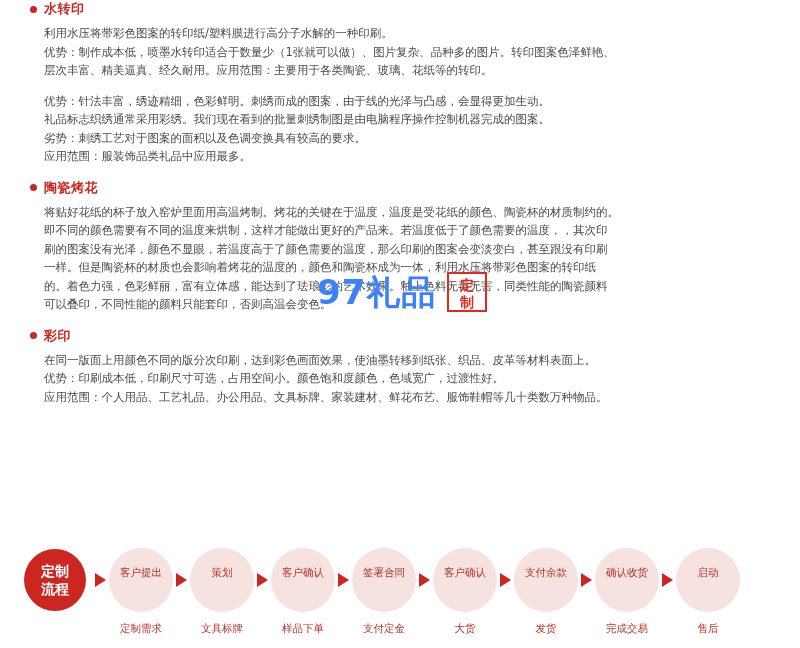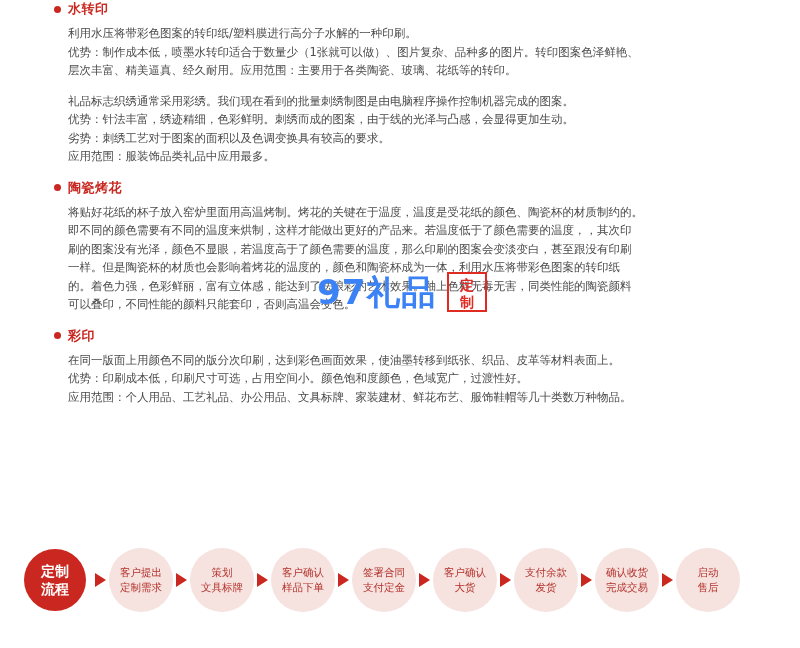--- a/index.html
+++ b/index.html
@@ -18,21 +18,20 @@
   .page {
     position: relative;
     width: 800px;
     height: 648px;
     padding: 0;
     box-sizing: border-box;
   }
   .section {
     padding: 0 20px 0 26px;
     margin-bottom: 13px;
-    margin-left: 24px;
   }
   .sec-head {
     display: flex;
     align-items: center;
     margin-bottom: 7px;
   }
   .bullet {
     width: 7px;
     height: 7px;
     border-radius: 50%;
@@ -131,21 +130,21 @@
     color: #b3322b;
     font-size: 10.5px;
     display: flex;
     flex-direction: column;
     justify-content: center;
     align-items: center;
     line-height: 15px;
     flex: none;
     text-align: center;
   }
-  .flow-node span { display: block; }
+  .flow-node span { display: block; margin-top: 41px; }
   .arrow {
     width: 0;
     height: 0;
     border-top: 7px solid transparent;
     border-bottom: 7px solid transparent;
     border-left: 11px solid #c9271f;
     margin: 0 3px;
     flex: none;
   }
 </style>
@@ -161,22 +160,22 @@
           <span class="sec-title">水转印</span>
         </div>
         <div class="sec-body">
           <p class="para">利用水压将带彩色图案的转印纸/塑料膜进行高分子水解的一种印刷。</p>
           <p class="para">优势：制作成本低，喷墨水转印适合于数量少（1张就可以做）、图片复杂、品种多的图片。转印图案色泽鲜艳、</p>
           <p class="para">层次丰富、精美逼真、经久耐用。应用范围：主要用于各类陶瓷、玻璃、花纸等的转印。</p>
         </div>
       </div>
       <div class="section">
         <div class="sec-body">
+          <p class="para">优势：针法丰富，绣迹精细，色彩鲜明。刺绣而成的图案，由于线的光泽与凸感，会显得更加生动。</p>
           <p class="para">礼品标志织绣通常采用彩绣。我们现在看到的批量刺绣制图是由电脑程序操作控制机器完成的图案。</p>
-          <p class="para">优势：针法丰富，绣迹精细，色彩鲜明。刺绣而成的图案，由于线的光泽与凸感，会显得更加生动。</p>
           <p class="para">劣势：刺绣工艺对于图案的面积以及色调变换具有较高的要求。</p>
           <p class="para">应用范围：服装饰品类礼品中应用最多。</p>
         </div>
       </div>
       <div class="section">
         <div class="sec-head">
           <span class="bullet"></span>
           <span class="sec-title">陶瓷烤花</span>
         </div>
         <div class="sec-body">

